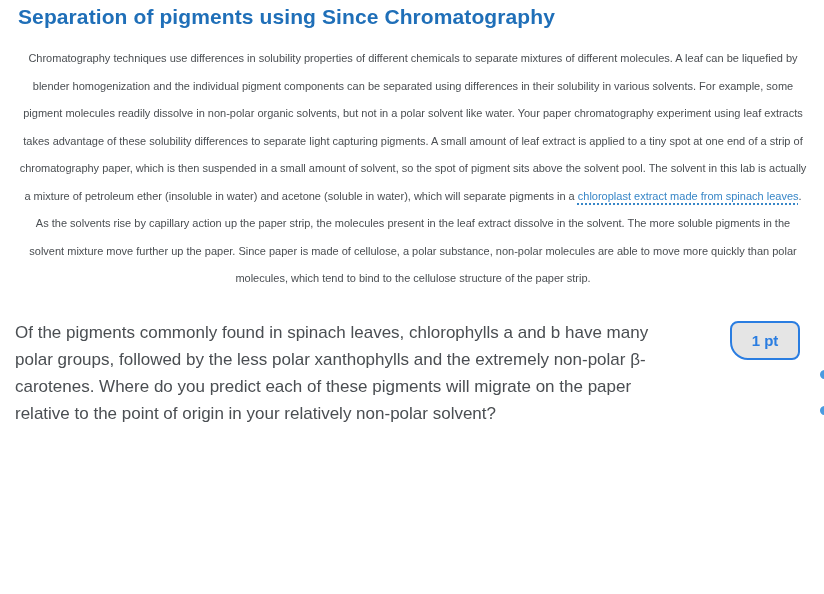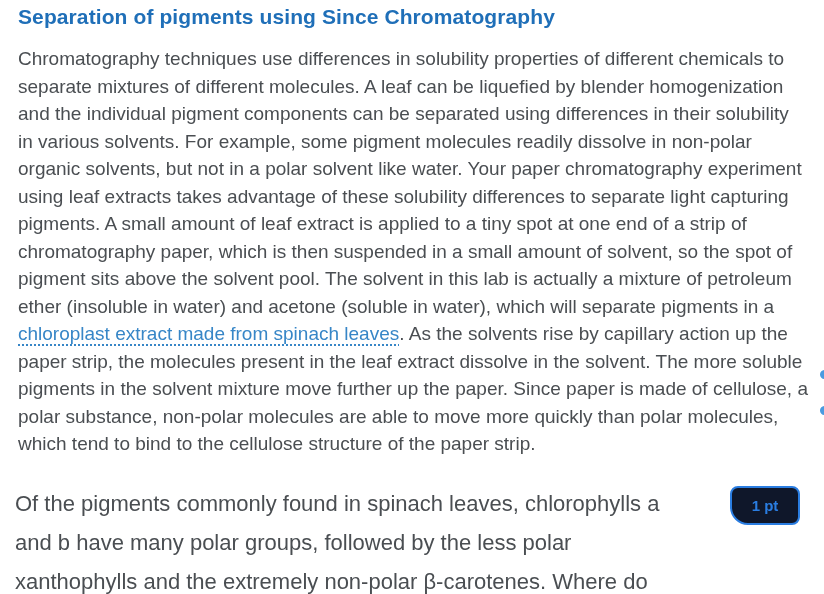--- a/index.html
+++ b/index.html
@@ -22,60 +22,61 @@
   .page-title{
     font-size:21px;
     font-weight:bold;
     color:var(--title-color);
     margin:0;
     line-height:26px;
     letter-spacing:0.1px;
   }
   .intro-paragraph{
     margin-top:15px;
-    font-size:19px;
+    font-size:11px;
     line-height:27.5px;
     color:var(--body-color);
     max-width:792px;
+    text-align:center;
   }
   .content-link{
     color:var(--link-color);
     text-decoration:underline;
     text-decoration-style:dotted;
     text-decoration-thickness:2px;
     text-underline-offset:4px;
     cursor:pointer;
   }
   .question-block{
     position:relative;
     margin-top:26px;
     padding-right:120px;
   }
   .question-text{
-    font-size:22px;
-    line-height:39px;
+    font-size:17px;
+    line-height:27px;
     color:var(--body-color);
     max-width:688px;
     margin-left:-3px;
   }
   .points-badge{
     position:absolute;
     top:2px;
     right:8px;
     min-width:70px;
     height:39px;
     display:flex;
     align-items:center;
     justify-content:center;
     border:2px solid var(--badge-color);
     border-radius:8px 8px 8px 18px;
     color:var(--badge-color);
     font-size:15px;
     font-weight:bold;
-    background:#0f172a;
+    background:#e5e5e5;
     padding:0 12px;
   }
   .edge-dot{
     position:absolute;
     width:9px;height:9px;
     border-radius:50%;
     background:#4a9be0;
     right:-5px;
   }
   .edge-dot.dot-1{top:370px;}

